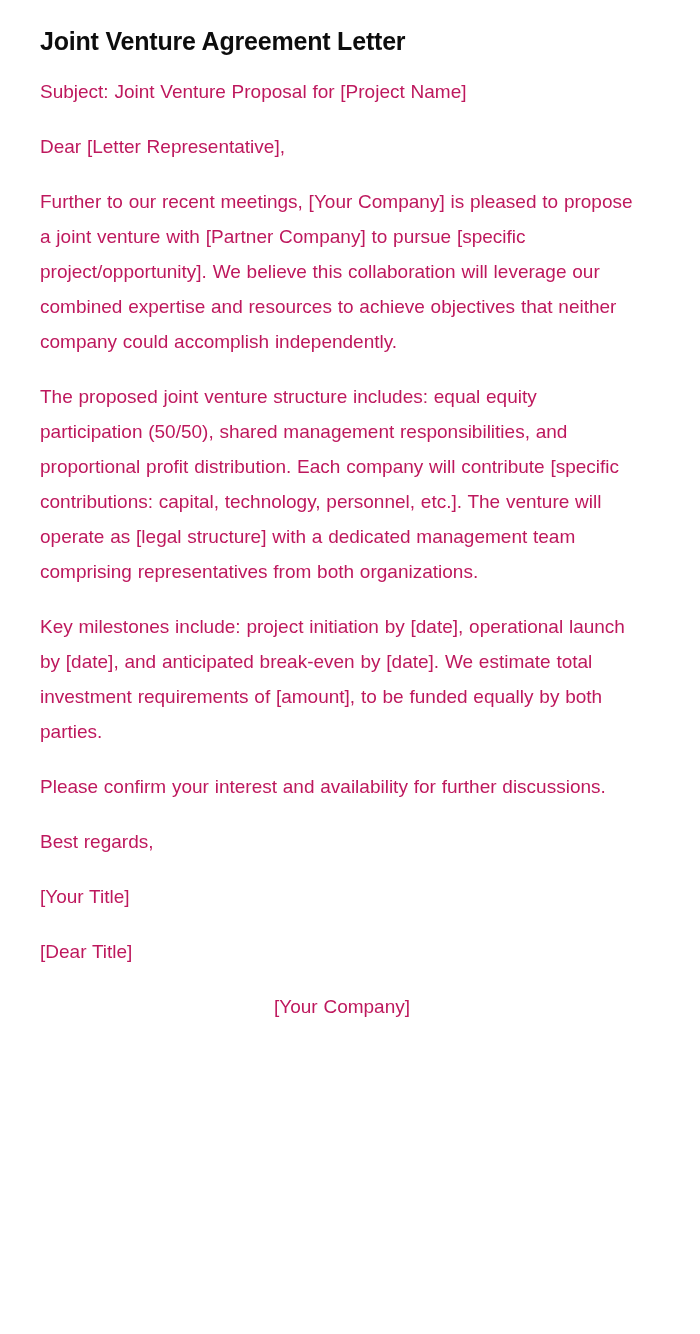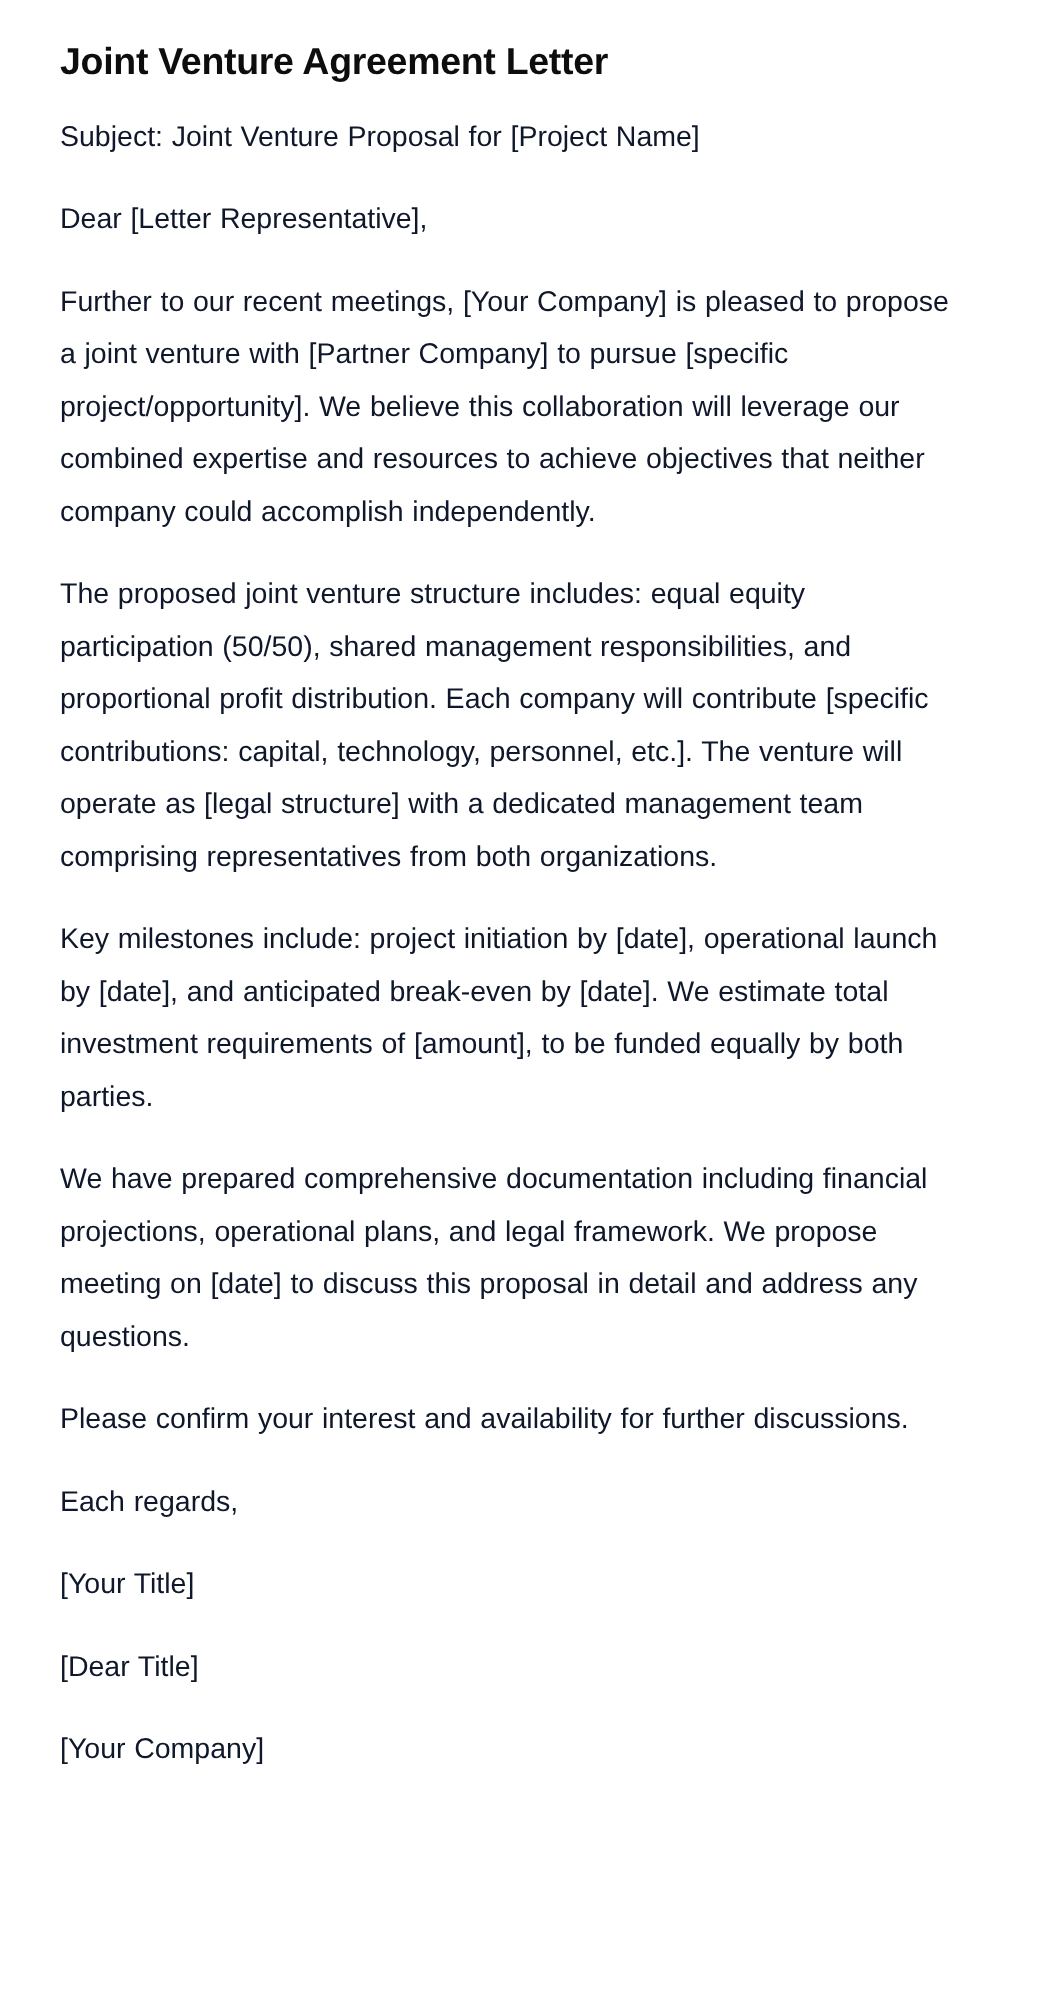--- a/index.html
+++ b/index.html
@@ -24,40 +24,40 @@
       line-height: 30px;
       margin: 0 0 18px 0;
     }
     .doc-body {
       max-width: 604px;
     }
     .doc-paragraph {
       font-size: 19px;
       line-height: 35px;
       font-weight: 400;
-      color: #0f172a;
+      color: #be185d;
       margin: 0 0 20px 0;
       word-spacing: 0.5px;
     }
     .doc-paragraph:last-child {
       margin-bottom: 12px;
+      text-align: center;
     }
   </style>
 </head>
 <body>
 
 <div class="page">
   <h1 class="doc-title">Joint Venture Agreement Letter</h1>
 
   <div class="doc-body">
     <p class="doc-paragraph">Subject: Joint Venture Proposal for [Project Name]</p>
     <p class="doc-paragraph">Dear [Letter Representative],</p>
     <p class="doc-paragraph">Further to our recent meetings, [Your Company] is pleased to propose a joint venture with [Partner Company] to pursue [specific project/opportunity]. We believe this collaboration will leverage our combined expertise and resources to achieve objectives that neither company could accomplish independently.</p>
     <p class="doc-paragraph">The proposed joint venture structure includes: equal equity participation (50/50), shared management responsibilities, and proportional profit distribution. Each company will contribute [specific contributions: capital, technology, personnel, etc.]. The venture will operate as [legal structure] with a dedicated management team comprising representatives from both organizations.</p>
     <p class="doc-paragraph">Key milestones include: project initiation by [date], operational launch by [date], and anticipated break-even by [date]. We estimate total investment requirements of [amount], to be funded equally by both parties.</p>
-    <p class="doc-paragraph">We have prepared comprehensive documentation including financial projections, operational plans, and legal framework. We propose meeting on [date] to discuss this proposal in detail and address any questions.</p>
     <p class="doc-paragraph">Please confirm your interest and availability for further discussions.</p>
-    <p class="doc-paragraph">Each regards,</p>
+    <p class="doc-paragraph">Best regards,</p>
     <p class="doc-paragraph">[Your Title]</p>
     <p class="doc-paragraph">[Dear Title]</p>
     <p class="doc-paragraph">[Your Company]</p>
   </div>
 </div>
 
 </body></html>

